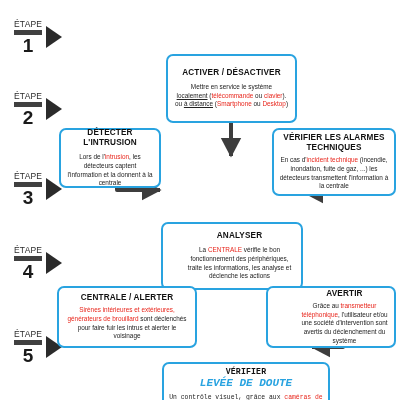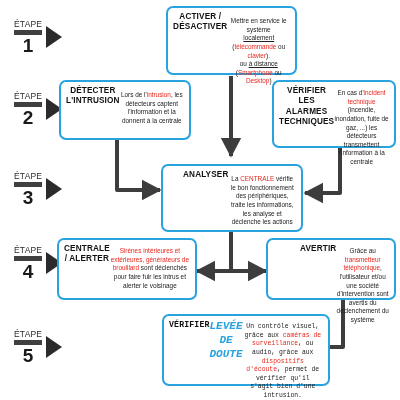--- a/index.html
+++ b/index.html
@@ -61,22 +61,23 @@
   
   .box {
     position: absolute;
     box-sizing: border-box;
     border: 2px solid #29a3e0;
     border-radius: 7px;
     background: #ffffff;
     padding: 4px 5px;
     text-align: center;
     display: flex;
-    flex-direction: row;
+    flex-direction: column;
     justify-content: center;
+    margin-top: 48px;
   }
   .box-title {
     font-size: 8.2px;
     font-weight: 700;
     color: #111111;
     letter-spacing: 0.15px;
     line-height: 1.25;
   }
   .box-sub {
     font-size: 11px;
@@ -182,35 +183,35 @@
 
   <div class="box" style="left:166px; top:6px; width:131px; height:69px;">
     <div class="box-title">ACTIVER / DÉSACTIVER</div>
     <div class="box-body">
       <span>Mettre en service le système</span><br>
       <span class="u">localement</span><span> (</span><span class="r">télécommande</span><span> ou </span><span class="r">clavier</span><span>).</span><br>
       <span>ou </span><span class="u">à distance</span><span> (</span><span class="r">Smartphone</span><span> ou </span><span class="r">Desktop</span><span>)</span>
     </div>
   </div>
 
-  <div class="box" style="left:59px; top:80px; width:132px; height:60px;justify-content:flex-end;">
+  <div class="box" style="left:59px; top:80px; width:102px; height:60px;">
     <div class="box-title">DÉTECTER L'INTRUSION</div>
     <div class="box-body">
       <span>Lors de l'</span><span class="r">intrusion</span><span>, les détecteurs captent l'information et la donnent à la centrale</span>
     </div>
   </div>
 
   <div class="box" style="left:272px; top:80px; width:124px; height:68px;">
     <div class="box-title">VÉRIFIER LES ALARMES TECHNIQUES</div>
     <div class="box-body tight">
       <span>En cas d'</span><span class="r">incident technique</span><span> (incendie, inondation, fuite de gaz, ...) les détecteurs transmettent l'information à la centrale</span>
     </div>
   </div>
 
-  <div class="box" style="left:161px; top:164px; width:142px; height:68px;padding-left:20px;">
+  <div class="box" style="left:161px; top:174px; width:142px; height:68px;padding-left:20px;">
     <div class="box-title">ANALYSER</div>
     <div class="box-body">
       <span>La </span><span class="r">CENTRALE</span><span> vérifie le bon fonctionnement des périphériques, traite les informations, les analyse et déclenche les actions</span>
     </div>
   </div>
 
   <div class="box" style="left:57px; top:238px; width:140px; height:62px;">
     <div class="box-title">CENTRALE / ALERTER</div>
     <div class="box-body tight">
       <span class="r">Sirènes intérieures et extérieures, générateurs de brouillard</span><span> sont déclenchés pour faire fuir les intrus et alerter le voisinage</span>

